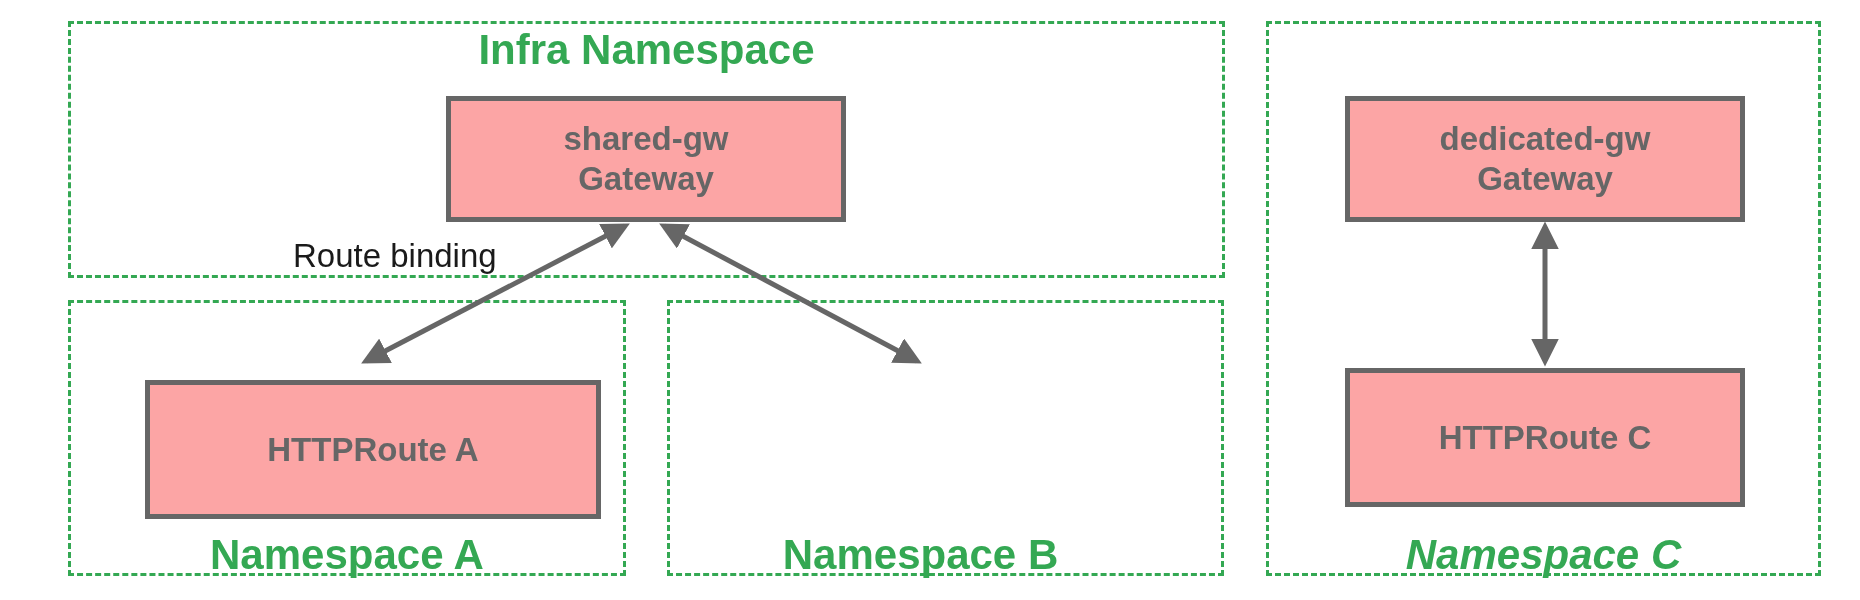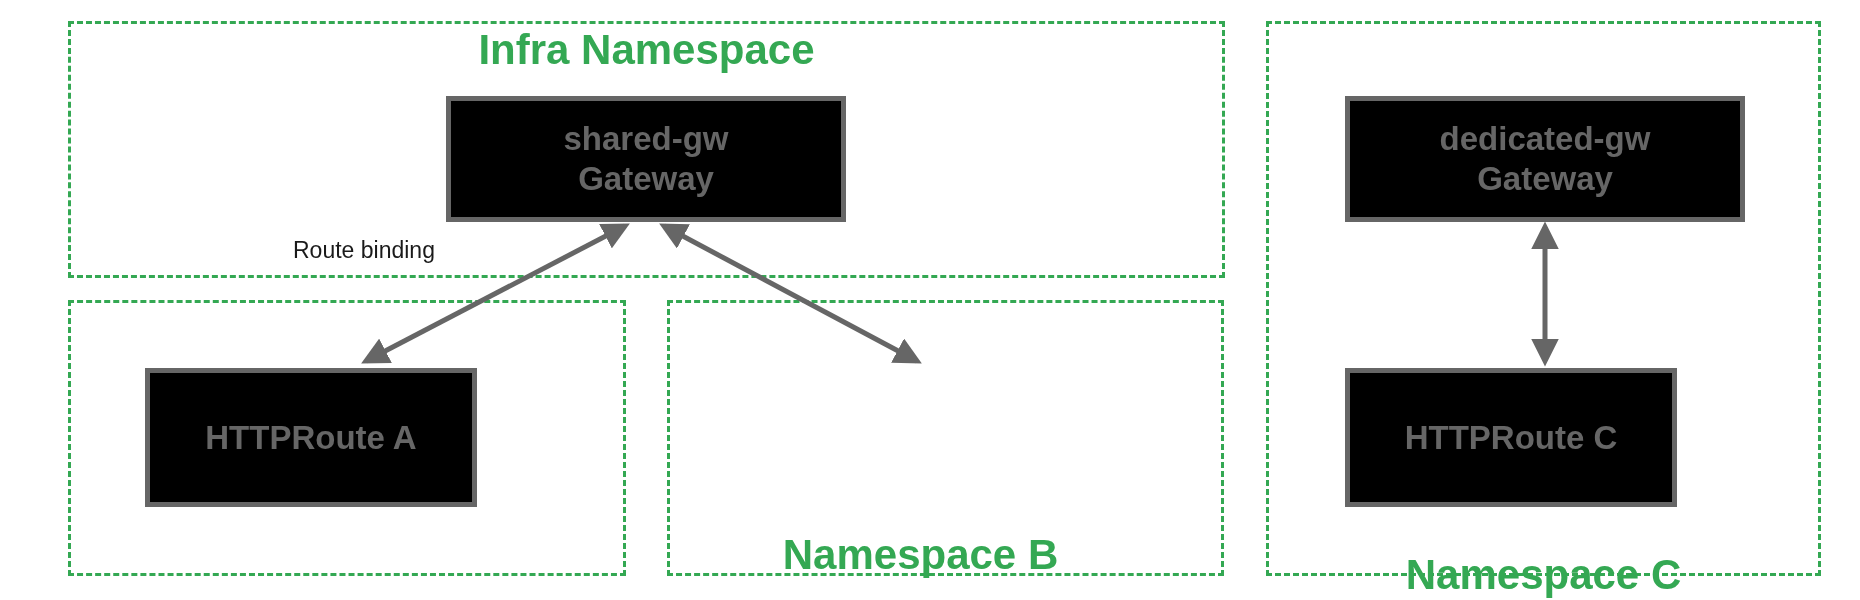--- a/index.html
+++ b/index.html
@@ -20,21 +20,21 @@
     position: absolute;
     border: 3px dashed #34A853;
     box-sizing: border-box;
     background: transparent;
   }
   
   .node {
     position: absolute;
     border: 5px solid #666666;
     box-sizing: border-box;
-    background: #000000;
+    background: #fca5a5;
     display: flex;
     flex-direction: column;
     align-items: center;
     justify-content: center;
     text-align: center;
     color: #666666;
     font-weight: 700;
     font-size: 33px;
     line-height: 40px;
     z-index: 2;
@@ -45,21 +45,21 @@
     font-weight: 700;
     font-size: 42px;
     text-align: center;
     z-index: 3;
     white-space: nowrap;
   }
   .annotation {
     position: absolute;
     color: #1a1a1a;
     font-weight: 400;
-    font-size: 23px;
+    font-size: 33px;
     z-index: 3;
     white-space: nowrap;
   }
   .arrow-layer {
     position: absolute;
     left: 0;
     top: 0;
     width: 1860px;
     height: 600px;
     z-index: 1;
@@ -85,30 +85,31 @@
   <div class="ns-title" style="left:68px; top:26px; width:1157px;">Infra Namespace</div>
 
   <div class="node" style="left:446px; top:96px; width:400px; height:126px;">
     <span>shared-gw</span>
     <span>Gateway</span>
   </div>
 
   <div class="annotation" style="left:293px; top:237px;">Route binding</div>
 
   <div class="ns" style="left:68px; top:300px; width:558px; height:276px;"></div>
-  <div class="node" style="left:145px; top:368px; width:332px; height:139px;">
+  <div class="node" style="left:145px; top:380px; width:456px; height:139px;">
     <span>HTTPRoute A</span>
   </div>
+  <div class="ns-title" style="left:68px; top:531px; width:558px;">Namespace A</div>
 
   <div class="ns" style="left:667px; top:300px; width:557px; height:276px;"></div>
   <div class="ns-title" style="left:642px; top:531px; width:557px;">Namespace B</div>
 
   <div class="ns" style="left:1266px; top:21px; width:555px; height:555px;"></div>
   <div class="node" style="left:1345px; top:96px; width:400px; height:126px;">
     <span>dedicated-gw</span>
     <span>Gateway</span>
   </div>
-  <div class="node" style="left:1345px; top:368px; width:332px; height:139px;">
+  <div class="node" style="left:1345px; top:368px; width:400px; height:139px;">
     <span>HTTPRoute C</span>
   </div>
-  <div class="ns-title" style="left:1266px; top:551px; width:555px;">Namespace C</div>
+  <div class="ns-title" style="left:1266px; top:531px; width:555px;font-style:italic;">Namespace C</div>
 
 </div>
 
 </body></html>

